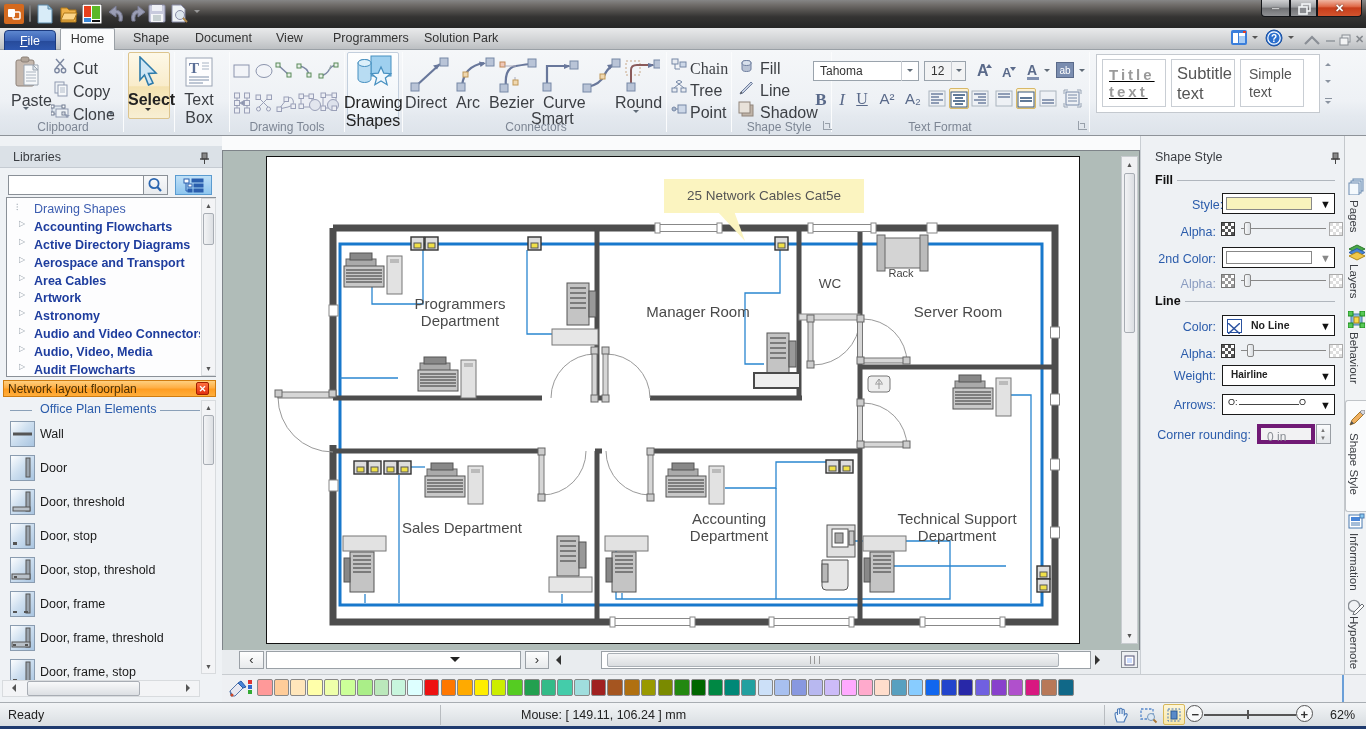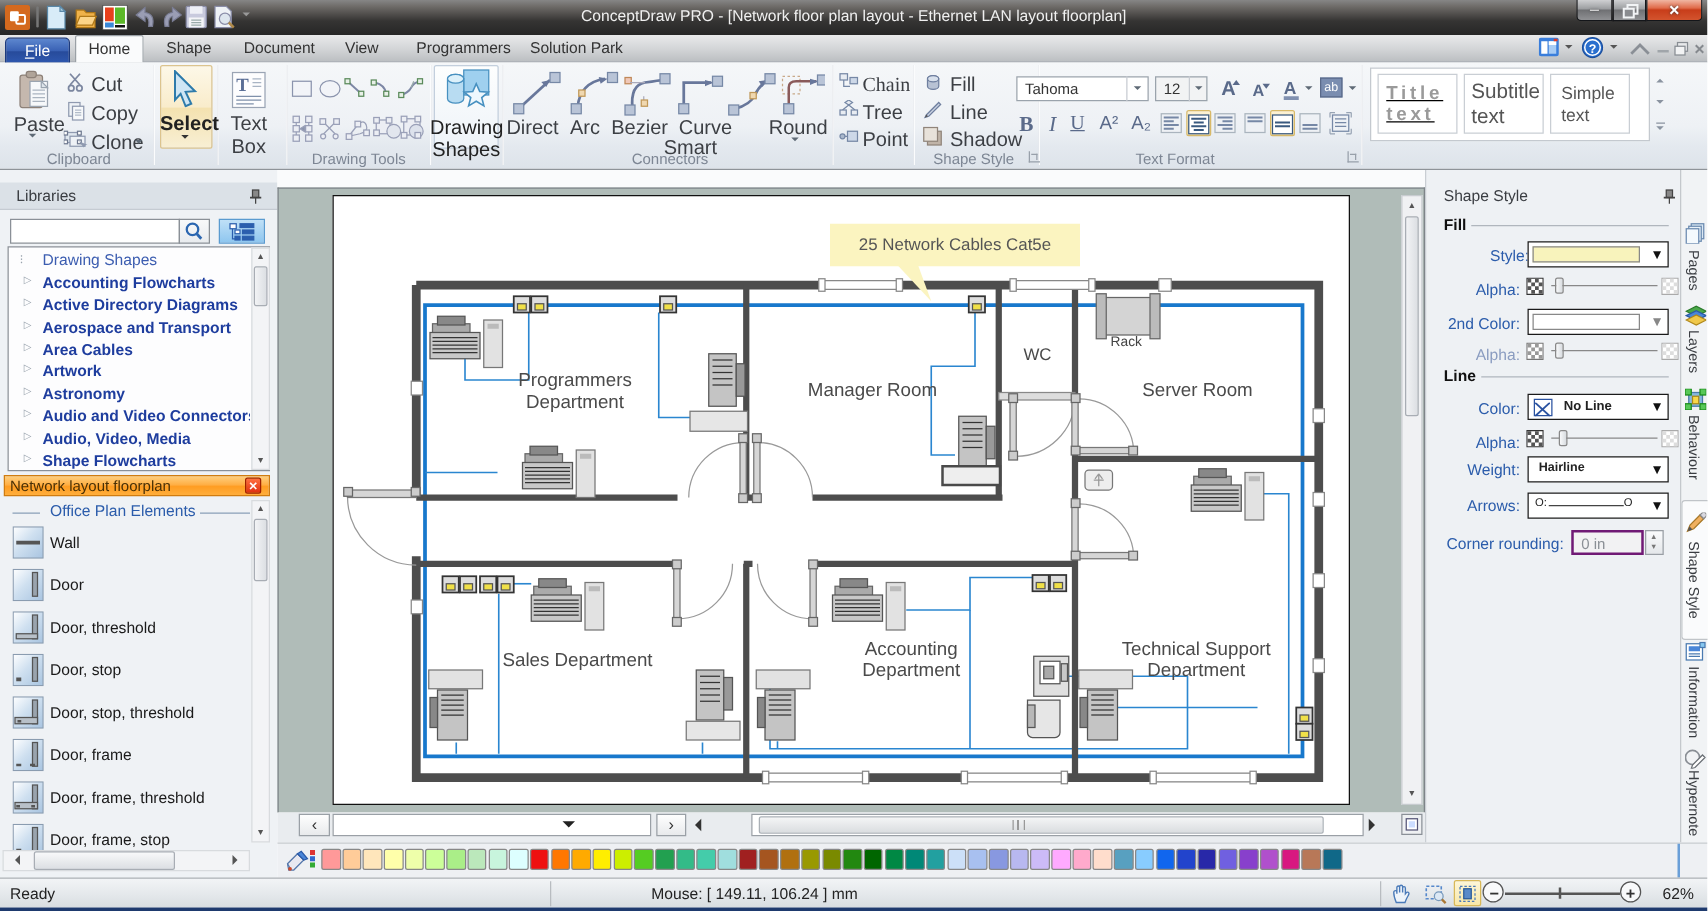--- a/index.html
+++ b/index.html
@@ -79,21 +79,20 @@
   #statusbottom { left:0; top:726px; width:1366px; height:3px; background:#1e3a6e; }
   .navbtn { top:1px; height:18px; background:linear-gradient(180deg,#fefefe,#e8eaec); border:1px solid #9aa0a6; text-align:center; font-size:13px; line-height:16px; color:#333; }
   .zoomcircle { top:2px; width:17px; height:17px; border:1.5px solid #555; border-radius:50%; background:#f8f9fa; font-size:13px; color:#333; font-weight:bold; line-height:11px; }
   .sw { display:inline-block; width:15.5px; height:17px; border:1px solid #888; border-radius:2px; margin-right:1.2px; vertical-align:top; }
 </style>
 </head>
 <body>
 <div id="app">
   
   <div id="titlebar" class="abs"></div>
-  <div id="titletext" class="abs">ConceptDraw PRO  -  [Network floor plan layout - Ethernet LAN layout floorplan]</div>
   <div id="btnmin" class="abs winbtn">
       <span class="winglyph" style="font-size:10px;">─</span>
     </div>
   <div id="btnmax" class="abs winbtn"><svg width="27" height="17" viewBox="0 0 27 17">
         <g fill="none" stroke="#f2f4f6" stroke-width="1.6">
           <rect x="11" y="4" width="8" height="7"></rect>
           <rect x="8" y="7" width="8" height="7" fill="#8a8c90"></rect>
         </g>
       </svg></div>
   <div id="btncls" class="abs winbtn">
@@ -610,21 +609,21 @@
     <div class="abs liblist" style="left:8px; top:63px; width:192px; height:176px; overflow:hidden;">
       <div class="librow first"><span class="dots">⁝</span><span class="libname" style="font-weight:normal; color:#3c5db0;">Drawing Shapes</span></div>
       <div class="librow"><span class="tri">▷</span><span class="libname">Accounting Flowcharts</span></div>
       <div class="librow"><span class="tri">▷</span><span class="libname">Active Directory Diagrams</span></div>
       <div class="librow"><span class="tri">▷</span><span class="libname">Aerospace and Transport</span></div>
       <div class="librow"><span class="tri">▷</span><span class="libname">Area Cables</span></div>
       <div class="librow"><span class="tri">▷</span><span class="libname">Artwork</span></div>
       <div class="librow"><span class="tri">▷</span><span class="libname">Astronomy</span></div>
       <div class="librow"><span class="tri">▷</span><span class="libname">Audio and Video Connectors</span></div>
       <div class="librow"><span class="tri">▷</span><span class="libname">Audio, Video, Media</span></div>
-      <div class="librow"><span class="tri">▷</span><span class="libname">Shape Flowcharts</span></div>
+      <div class="librow"><span class="tri">▷</span><span class="libname">Audit Flowcharts</span></div>
     </div>
     <div class="abs vsb" style="left:201px; top:62px; width:15px; height:178px;">
       <div class="sbarrow" style="top:0;">▲</div>
       <div class="sbthumb" style="top:14px; height:32px;"></div>
       <div class="sbarrow" style="bottom:0;">▼</div>
     </div>
 
     <div class="abs" style="left:3px; top:244px; width:213px; height:17px; background:linear-gradient(180deg,#ffcf7e 0%,#ffaf45 45%,#ff9d22 55%,#ffae3c 100%); border:1px solid #d07c10;"></div>
     <div class="abs" style="left:8px; top:246px; font-size:12px; color:#4a3005;">Network layout floorplan</div>
     <div class="abs" style="left:196px; top:246px; width:13px; height:13px; background:linear-gradient(180deg,#ff7040,#e03010); border:1px solid #a02000; border-radius:2px; color:#fff; font-size:9px; font-weight:bold; text-align:center; line-height:13px;">✕</div>
@@ -1139,21 +1138,21 @@
         <span class="droparr">▼</span>
       </div>
     <div class="abs rlabel" style="left:0px; top:262px; width:75px;">Arrows:</div>
     <div class="abs ctrl" style="left:81px; top:258px; width:113px;">
         <span style="position:absolute; left:5px; top:2px; font-size:9px; color:#222;">O:</span>
         <span style="position:absolute; left:16px; top:9px; width:60px; height:1px; background:#444;"></span>
         <span style="position:absolute; left:76px; top:2px; font-size:9px; color:#222;">O</span>
         <span class="droparr">▼</span>
       </div>
     <div class="abs rlabel" style="left:0px; top:292px; width:110px;">Corner rounding:</div>
-    <div class="abs" style="left:116px; top:288px; width:58px; height:20px; background:#f2f2f3; border:2px solid #701a75; font-size:12px; color:#8a8f95; line-height:18px; padding-left:6px;">0 in</div>
+    <div class="abs" style="left:116px; top:288px; width:58px; height:20px; background:#f2f2f3; border:4px solid #701a75; font-size:12px; color:#8a8f95; line-height:18px; padding-left:6px;">0 in</div>
     <div class="abs" style="left:175px; top:288px; width:15px; height:20px; background:linear-gradient(180deg,#fafbfc,#e4e7ea); border:1px solid #999ea4;">
         <span style="position:absolute; left:3px; top:2px; font-size:6px; color:#777;">▲</span>
         <span style="position:absolute; left:3px; bottom:2px; font-size:6px; color:#777;">▼</span>
       </div>
   </div>
   <div id="tabstrip" class="abs">
 
     <div class="abs" style="left:3px; top:42px;"><svg width="17" height="17" viewBox="0 0 17 17">
           <g>
             <rect x="5" y="1" width="10" height="12" fill="#dbe8f4" stroke="#6a8ab0"></rect>

